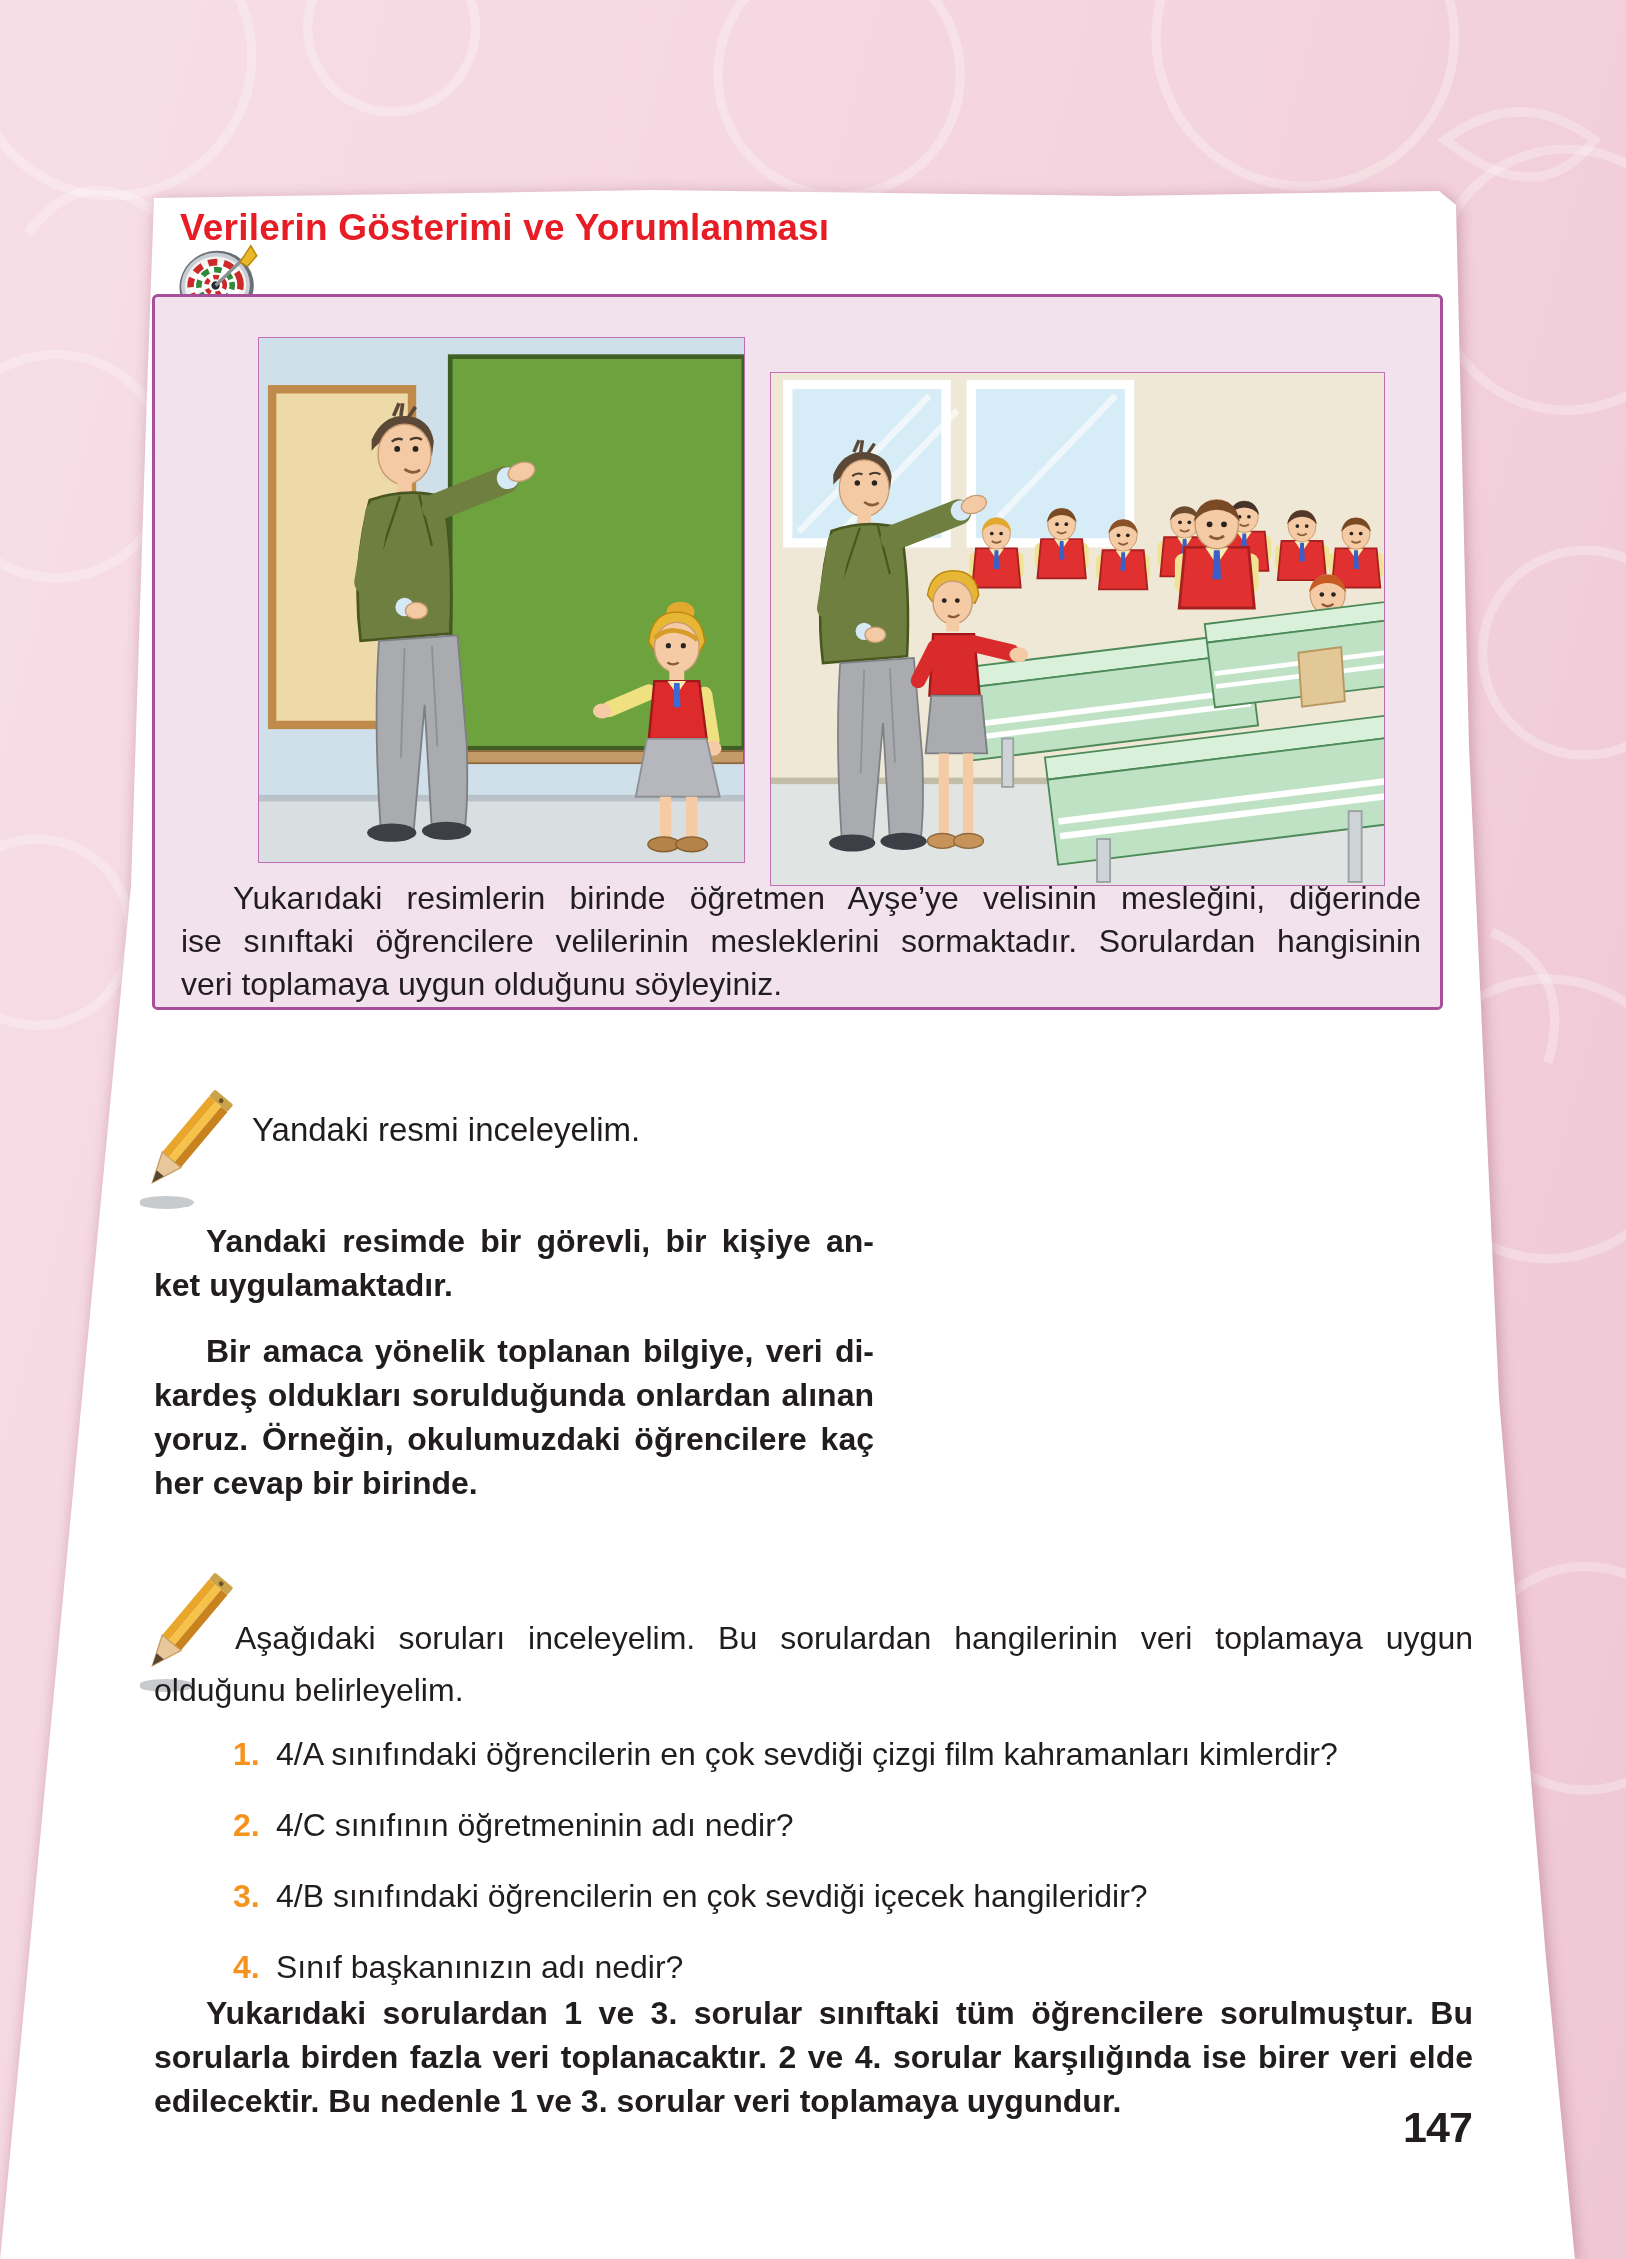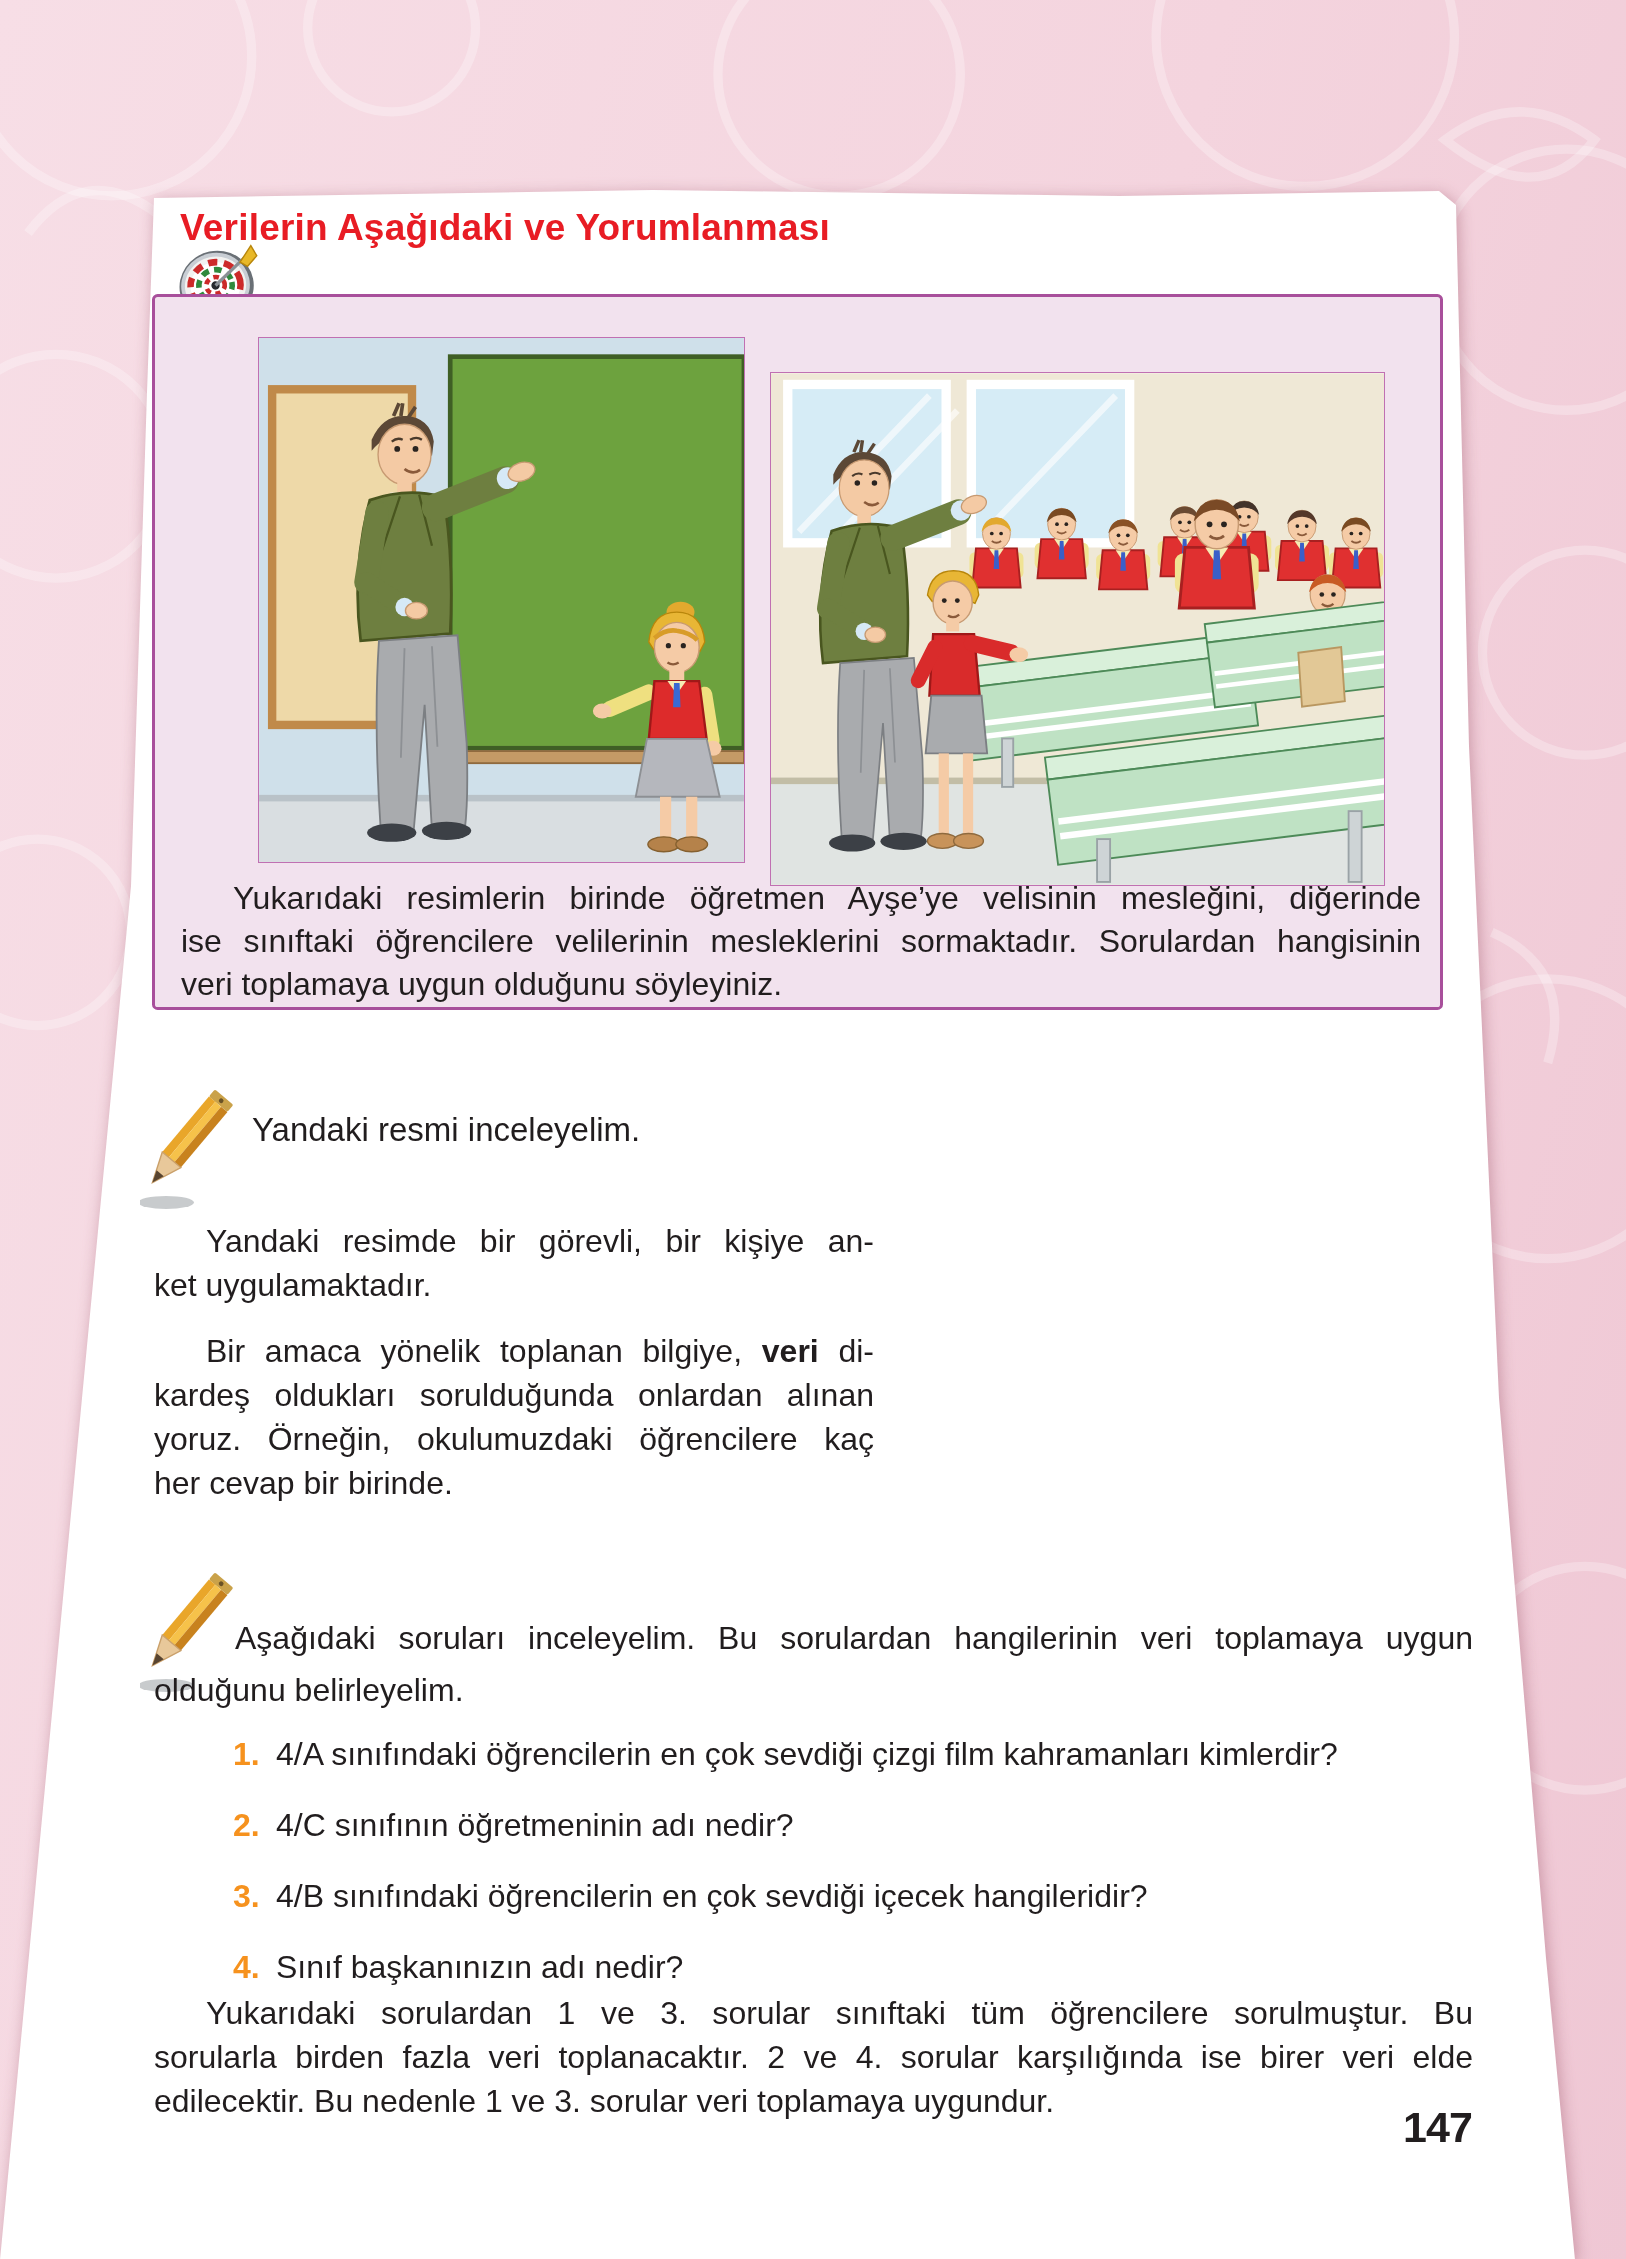--- a/index.html
+++ b/index.html
@@ -29,21 +29,21 @@
   .indent{text-indent:52px;}
   
   .pencil{width:93px;height:140px;}
   #pencil1{left:140px;top:1072px;}
   #pencil2{left:140px;top:1555px;}
   #lead1{left:228px;top:1111px;font-size:33px;color:#211d1e;margin-left:24px;}
   #lead2-l1{left:235px;top:1616px;width:1238px;font-size:32px;color:#211d1e;line-height:44px;}
   #lead2-l2{left:154px;top:1668px;font-size:32px;color:#211d1e;line-height:44px;}
   
   #col{left:154px;top:1219px;width:720px;font-size:32px;color:#211d1e;}
-  .pline{line-height:44px;}
+  .pline{line-height:44px;font-weight:bold;}
   #para2{margin-top:22px;}
   
   #ill3{left:887px;top:1080px;width:567px;height:511px;border-radius:11.2px;overflow:hidden;
         box-shadow:inset 0 0 32px 17px rgba(255,255,255,.95);}
   #ill3 svg{position:relative;z-index:-1;}
   
   #questions{left:233px;top:1732px;width:1240px;font-size:32px;color:#211d1e;}
   .q{position:relative;padding-left:43px;line-height:44px;margin-bottom:27px;}
   .q .num{position:absolute;left:0;top:0;color:#f6921e;font-weight:bold;}
   
@@ -119,21 +119,21 @@
           <circle cx="35" cy="22" r="2" fill="#2a2420"></circle>
         <path d="M25,30 q5,4 10,0" stroke="#8a5a3a" stroke-width="2" fill="none"></path>
       </g>
     </defs>
   </svg>
 
   <div id="card-wrap">
       <div id="card"></div>
     </div>
 
-  <div id="page-title" class="abs">Verilerin Aşağıdaki ve Yorumlanması</div>
+  <div id="page-title" class="abs">Verilerin Gösterimi ve Yorumlanması</div>
 
   <svg class="abs" style="left:172px;top:244px" width="93" height="89" viewBox="0 0 100 95">
     <ellipse cx="50" cy="88" rx="34" ry="6" fill="#b9bec4" opacity="0.55"></ellipse>
     <g transform="rotate(-12 48 45)">
       <ellipse cx="48" cy="45" rx="40" ry="38" fill="#6a7076"></ellipse>
       <ellipse cx="47" cy="44" rx="37" ry="35" fill="#c9ced4"></ellipse>
       <ellipse cx="47" cy="44" rx="33" ry="31" fill="#f2f2f0"></ellipse>
       <ellipse cx="47" cy="44" rx="27" ry="25" fill="#ffffff" stroke="#cc2a2a" stroke-width="7" stroke-dasharray="10 7"></ellipse>
       <ellipse cx="47" cy="44" rx="18" ry="17" fill="none" stroke="#2f8a3c" stroke-width="6" stroke-dasharray="8 6"></ellipse>
       <ellipse cx="47" cy="44" rx="10" ry="9" fill="none" stroke="#cc2a2a" stroke-width="5" stroke-dasharray="6 5"></ellipse>

